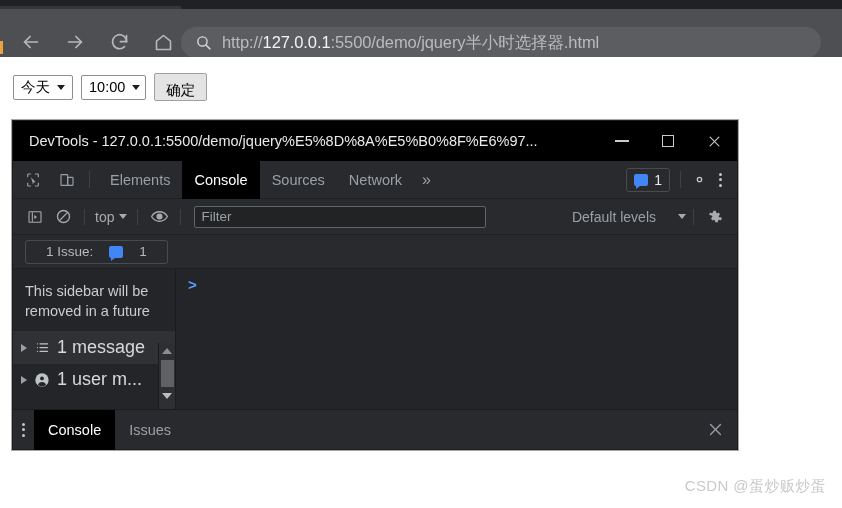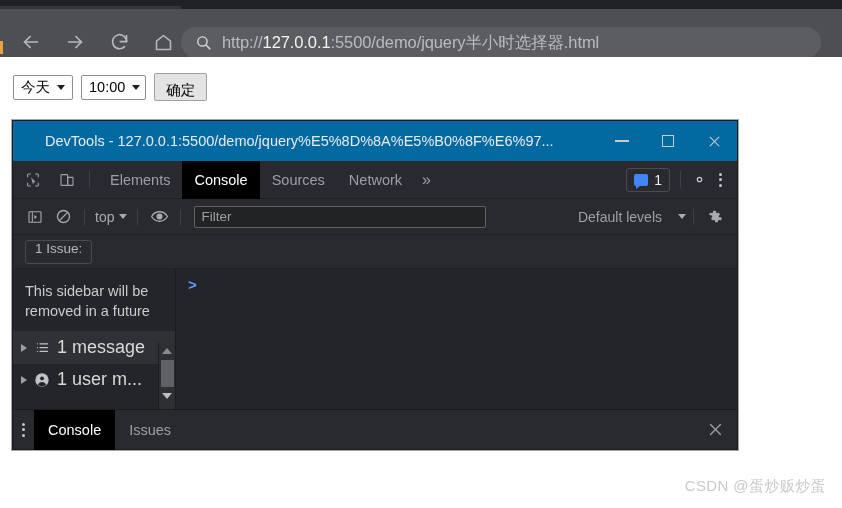--- a/index.html
+++ b/index.html
@@ -75,22 +75,22 @@
 
   
   .devtools {
     position:absolute; left:12px; top:120px; width:726px; height:330px;
     background:#292a2d; border:1px solid #1b1c1e;
     display:flex; flex-direction:column;
     font-family: "Liberation Sans", sans-serif;
     box-shadow: 0 0 0 1px rgba(0,0,0,0.35);
   }
   .dt-titlebar {
-    height:40px; flex:0 0 40px; background:#0369a1;
-    display:flex; align-items:center; padding-left:32px;
+    height:40px; flex:0 0 40px; background:#000000;
+    display:flex; align-items:center; padding-left:16px;
   }
   .dt-title {
     font-size:14.5px; color:#e8eaed; white-space:nowrap; overflow:hidden;
     text-overflow:ellipsis; flex:1 1 auto; padding-right:10px;
   }
   .win-btns { display:flex; align-items:center; flex:0 0 auto; height:40px; }
   .win-btn {
     width:46px; height:40px; display:flex; align-items:center; justify-content:center;
     color:#c9cbcd;
   }
@@ -140,31 +140,31 @@
   .ct-sep { width:1px;height:16px;background:#3f4043;margin:0 7px; }
   .ct-top {
     display:flex;align-items:center;gap:5px;color:#a8abae;font-size:14px;padding:0 3px;
   }
   .tri-down { width:0;height:0;border-left:4px solid transparent;border-right:4px solid transparent;border-top:5px solid #a8abae; }
   .filter-input {
     flex:0 0 auto; width:292px; height:22px; background:#222325;
     border:1px solid #5f6368; border-radius:2px; margin-left:6px;
     display:flex;align-items:center;padding:0 6px; color:#9aa0a6; font-size:13.5px;
   }
-  .levels { margin-left:auto; display:flex;align-items:center;gap:16px;color:#9aa0a6;font-size:14px; }
+  .levels { margin-left:auto; display:flex;align-items:center;gap:22px;color:#9aa0a6;font-size:14px; }
 
   
   .dt-issuebar {
     height:34px; flex:0 0 34px; background:#292a2d;
     display:flex; align-items:center; padding-left:12px;
     border-bottom:1px solid #202124;
   }
   .issuebar-chip {
-    display:flex;align-items:center;gap:16px;height:24px;padding:0 9px;
-    border:1px solid #4a4b4e;border-radius:3px;color:#b6b9bc;font-size:13.5px;flex-direction:column;
+    display:flex;align-items:center;gap:16px;height:24px;padding:0 20px;
+    border:1px solid #4a4b4e;border-radius:3px;color:#b6b9bc;font-size:13.5px;
   }
 
   
   .dt-body { flex:1 1 auto; display:flex; min-height:0; background:#242528; }
   .dt-sidebar {
     width:163px; flex:0 0 163px; background:#242528;
     border-right:1px solid #1b1c1e; display:flex; flex-direction:column;
     position:relative;
   }
   .sidebar-note {

